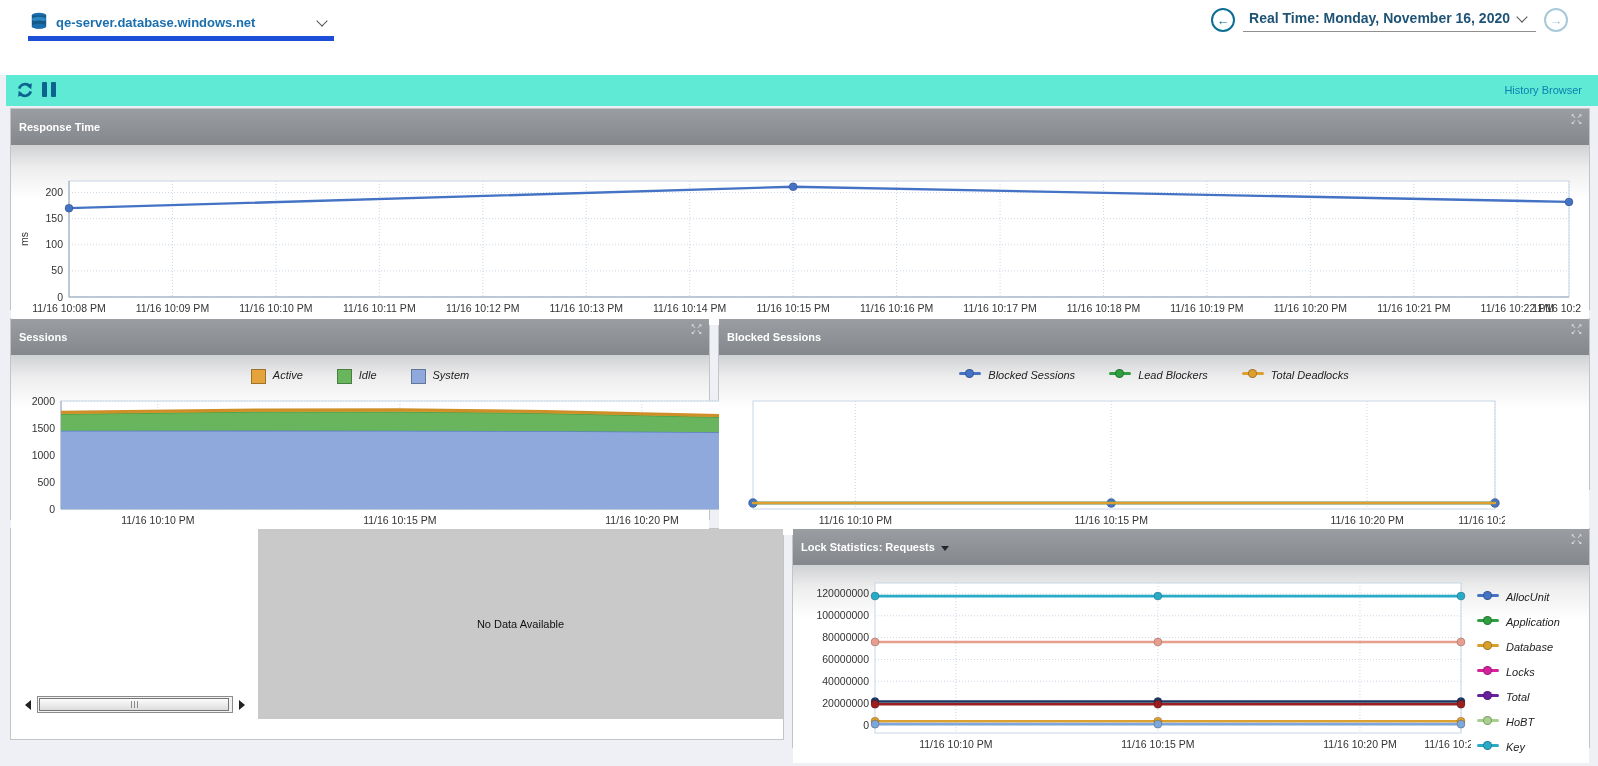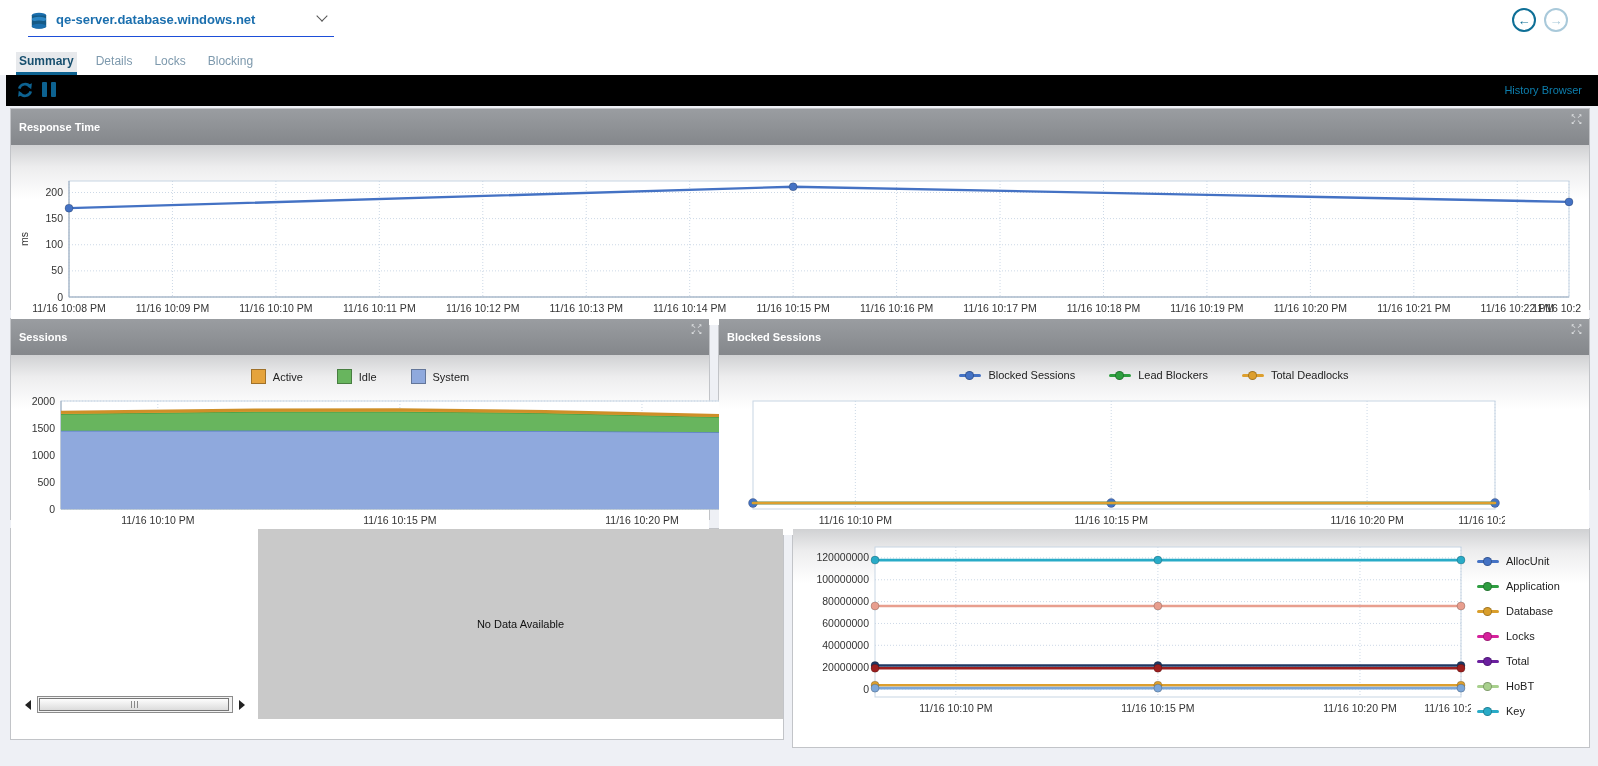--- a/index.html
+++ b/index.html
@@ -3,38 +3,38 @@
 <meta charset="utf-8">
 <style>
   html,body{margin:0;padding:0;}
   body{
     width:1598px;height:766px;position:relative;overflow:hidden;
     background:#eef0f5;color:#222;
     font-family:"Liberation Sans",sans-serif;font-size:11px;
   }
   
   .topbar{position:absolute;top:0;left:0;right:0;height:75px;background:#ffffff;}
-  .server-select{position:absolute;left:28px;top:10px;display:flex;gap:7px;
-    border-bottom:1px solid #1d4ed8;padding:2px 4px 4px 2px;width:300px;cursor:pointer;}
+  .server-select{position:absolute;left:28px;top:10px;display:flex;align-items:center;gap:7px;
+    border-bottom:5px solid #1d4ed8;padding:2px 4px 4px 2px;width:300px;cursor:pointer;}
   .server-name{color:#1b6fae;font-size:13px;font-weight:bold;flex:1;}
   .chev{width:7px;height:7px;border-right:1.6px solid #555;border-bottom:1.6px solid #555;
     transform:rotate(45deg);margin:0 4px 3px 0;display:inline-block;}
   .time-nav{position:absolute;right:30px;top:8px;display:flex;align-items:center;gap:8px;}
   .circle-btn{width:20px;height:20px;border-radius:50%;border:2px solid #0e6f96;color:#0e6f96;
     display:flex;align-items:center;justify-content:center;font-size:13px;font-weight:bold;cursor:pointer;}
   .circle-btn.disabled{border-color:#a9c9da;color:#a9c9da;}
   .time-label-wrap{display:flex;align-items:center;gap:8px;border-bottom:1px solid #8f8f8f;
     padding:2px 6px 5px 6px;cursor:pointer;}
   .time-label{color:#1f5375;font-size:14px;font-weight:bold;}
   
   .tabs{position:absolute;left:16px;top:52px;display:flex;gap:16px;}
   .tab{font-size:12px;color:#7d99ad;padding:2px 3px 4px 3px;cursor:pointer;}
   .tab.active{color:#174f6e;font-weight:bold;background:#e7e9ec;border-bottom:3px solid #0d6290;}
   
-  .toolstrip{position:absolute;top:75px;left:6px;right:0;height:31px;background:#000000;}
+  .toolstrip{position:absolute;top:75px;left:6px;right:0;height:31px;background:#5eead4;}
   .refresh-btn{position:absolute;left:10px;top:6px;cursor:pointer;}
   .pause-btn{position:absolute;left:36px;top:7px;display:flex;gap:4px;cursor:pointer;}
   .pause-btn i{display:block;width:5px;height:15px;background:#0d6290;border-radius:1px;}
   .history-link{position:absolute;right:16px;top:9px;color:#0d7fae;font-size:11px;cursor:pointer;}
   
   .panels{position:absolute;top:108px;left:10px;right:8px;}
   .row{display:flex;gap:8px;margin-bottom:8px;align-items:flex-start;}
   .panel{background:#fff;border:1px solid #c2c4c8;box-sizing:border-box;}
   .panel-header{height:20px;background:linear-gradient(#9a9da1,#84878b);color:#fff;
     font-weight:bold;font-size:11px;line-height:20px;padding:8px 8px;position:relative;}
@@ -42,21 +42,21 @@
     line-height:6px;font-size:6px;color:#d9dbdd;cursor:pointer;}
   .panel-body{position:relative;background:linear-gradient(180deg,#d0d1d3 0px,#ededee 22px,#ffffff 54px);}
   .dd-tri{display:inline-block;width:0;height:0;border-left:4px solid transparent;
     border-right:4px solid transparent;border-top:5px solid #26292c;margin-left:6px;cursor:pointer;}
   
   .chart{position:absolute;}
   .chart svg text{font-family:"Liberation Sans",sans-serif;font-size:10.5px;fill:#333;}
   
   .legend-row{position:absolute;left:0;right:0;top:14px;display:flex;justify-content:center;
     gap:34px;align-items:center;}
-  .lg-item{display:flex;align-items:center;gap:7px;font-size:11px;color:#222;}
+  .lg-item{display:flex;align-items:flex-start;gap:7px;font-size:11px;color:#222;font-style:italic;}
   .lg-sq{width:13px;height:13px;border:1px solid rgba(0,0,0,.3);display:inline-block;}
   .lg-ld{position:relative;width:22px;height:9px;display:inline-block;}
   .lg-ld .l{position:absolute;left:0;right:0;top:3px;height:3px;border-radius:2px;}
   .lg-ld .d{position:absolute;left:6px;top:0;width:9px;height:9px;border-radius:50%;border:1px solid rgba(0,0,0,.25);box-sizing:border-box;}
   .legend-col{position:absolute;right:4px;top:14px;width:108px;}
   .legend-col .lg-item{margin:12px 0 13px 0;}
   
   .msp-white{position:absolute;left:0;top:0;width:247px;bottom:0;background:#fff;}
   .msp-gray{position:absolute;left:247px;right:0;top:0;bottom:0;background:#c9c9c9;
     display:flex;align-items:center;justify-content:center;color:#111;font-size:11px;}
@@ -82,29 +82,27 @@
         <ellipse cx="9" cy="11" rx="7.2" ry="2.4" fill="#155a86"></ellipse>
         <ellipse cx="9" cy="14.2" rx="7.2" ry="2.4" fill="#1b6fae"></ellipse>
       </svg>
     </span>
     <span class="server-name">qe-server.database.windows.net</span>
     <span class="chev"></span>
   </div>
 
   <div class="time-nav">
     <span class="circle-btn">←</span>
+    <span class="time-label-wrap">
+      <span class="time-label">Real Time: Monday, November 16, 2020</span>
+      <span class="chev"></span>
+    </span>
     <span class="circle-btn disabled">→</span>
   </div>
 
-  <div class="tabs">
-    <div class="tab active">Summary</div>
-    <div class="tab">Details</div>
-    <div class="tab">Locks</div>
-    <div class="tab">Blocking</div>
-  </div>
 </div>
 
 <div class="toolstrip">
   <span class="refresh-btn">
     <svg width="18" height="18" viewBox="0 0 18 18">
       <path d="M3.2 7.6 A 6.1 6.1 0 0 1 14.2 6.0" fill="none" stroke="#0d6290" stroke-width="2.6"></path>
       <path d="M15.9 2.2 L15.2 8.2 L10.6 4.6 Z" fill="#0d6290"></path>
       <path d="M14.8 10.4 A 6.1 6.1 0 0 1 3.8 12.0" fill="none" stroke="#0d6290" stroke-width="2.6"></path>
       <path d="M2.1 15.8 L2.8 9.8 L7.4 13.4 Z" fill="#0d6290"></path>
     </svg>
@@ -320,20 +318,29 @@
                 <span class="tri-r"></span>
               </span>
           </div>
         </div>
         <div class="msp-gray">
           <span>No Data Available</span>
         </div>
       </div>
     </div>
     <div class="panel" style="flex:1;height:220px;">
+      <div class="panel-header">
+        <span>Lock Statistics: Requests</span><span class="dd-tri"></span>
+        <span class="expand-icon">
+            <span>↖</span>
+            <span>↗</span>
+            <span>↙</span>
+            <span>↘</span>
+          </span>
+      </div>
       <div class="panel-body" style="height:198px;">
         <div class="chart" style="left:6px;top:6px;"><svg width="672" height="190" viewBox="0 0 672 190">
               <rect x="76" y="12" width="586" height="150" fill="#ffffff"></rect>
               <line x1="76" x2="662" y1="154" y2="154" stroke="#ccd8e6" stroke-dasharray="1,2"></line>
               <text x="70" y="157.5" text-anchor="end">0</text>
               <line x1="76" x2="662" y1="132.15384615384616" y2="132.15384615384616" stroke="#ccd8e6" stroke-dasharray="1,2"></line>
               <text x="70" y="135.65384615384616" text-anchor="end">20000000</text>
               <line x1="76" x2="662" y1="110.3076923076923" y2="110.3076923076923" stroke="#ccd8e6" stroke-dasharray="1,2"></line>
               <text x="70" y="113.8076923076923" text-anchor="end">40000000</text>
               <line x1="76" x2="662" y1="88.46153846153845" y2="88.46153846153845" stroke="#ccd8e6" stroke-dasharray="1,2"></line>

